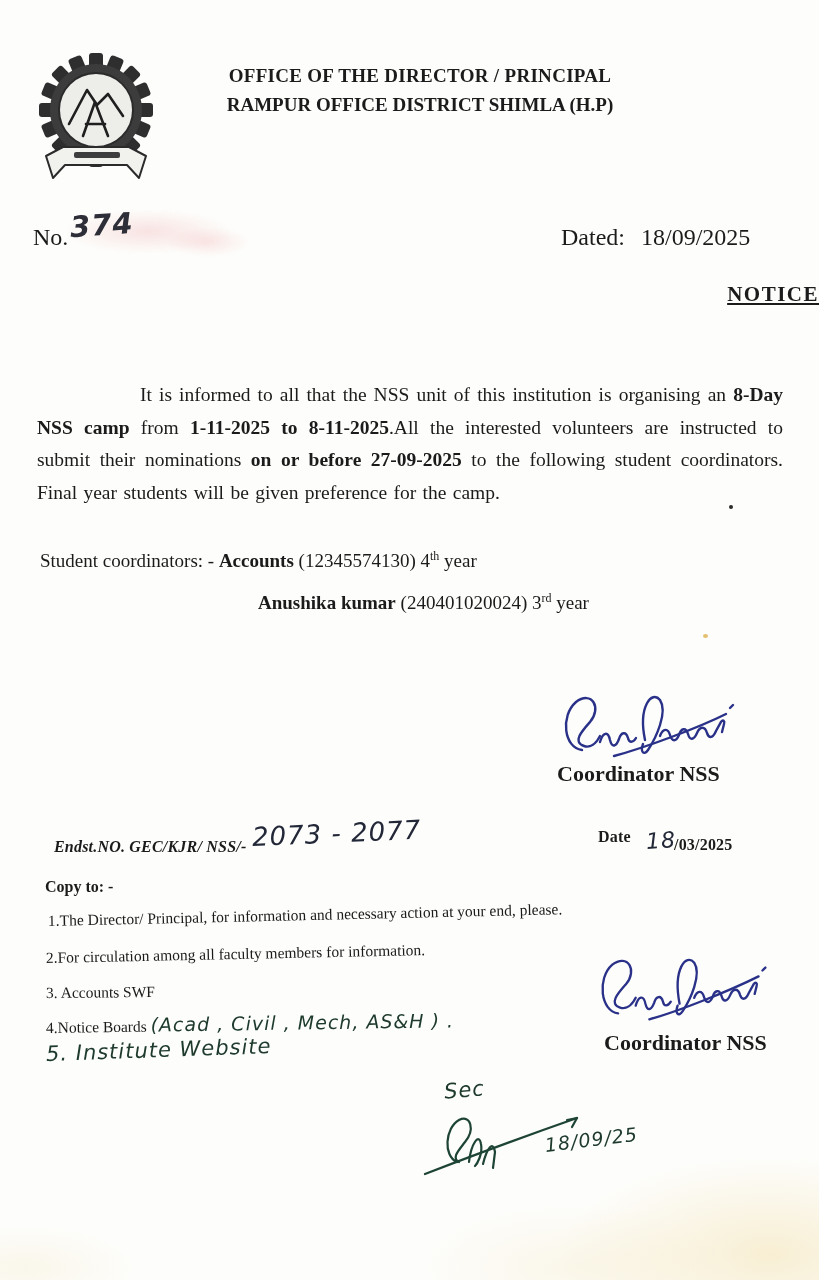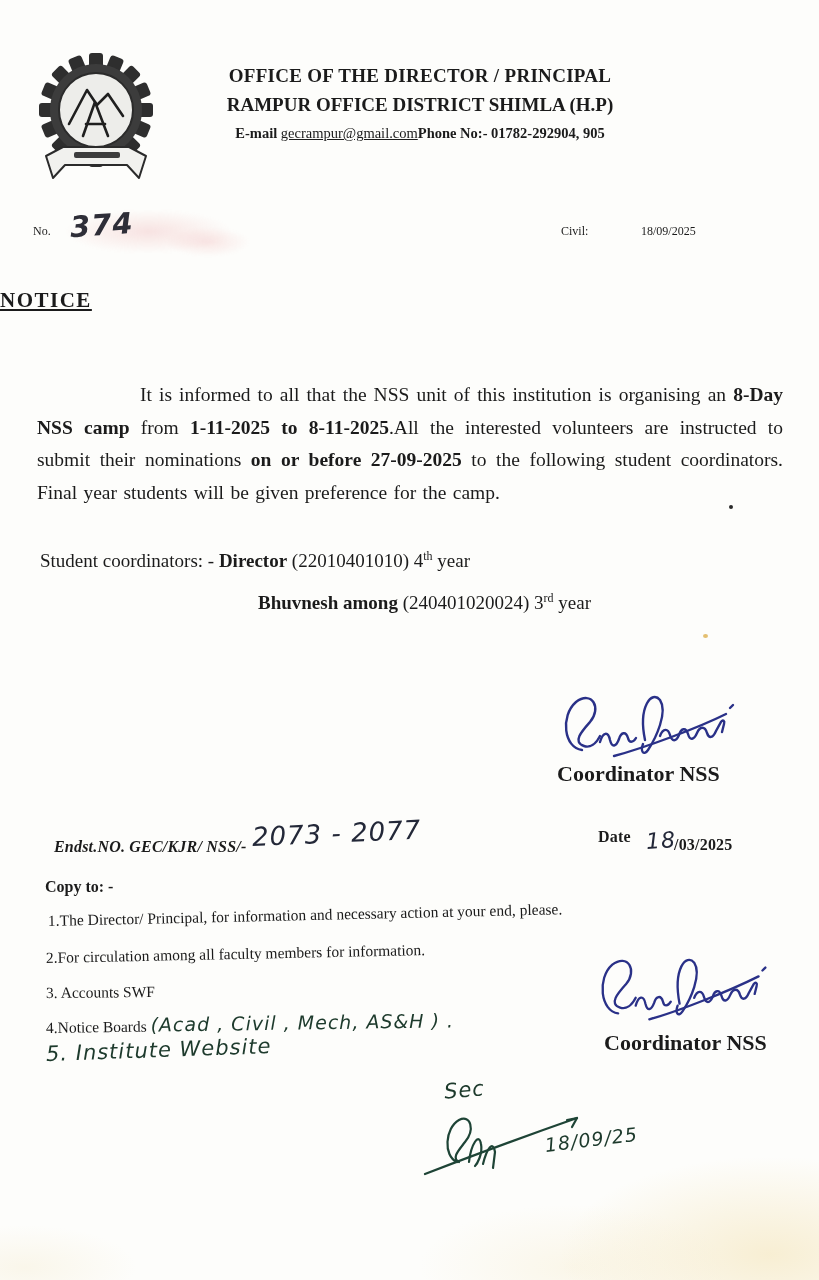--- a/index.html
+++ b/index.html
@@ -14,28 +14,28 @@
   }
   .abs { position:absolute; }
   .b { font-weight:bold; }
   .u { text-decoration:underline; }
   .headtext { left:150px; top:62px; width:540px; text-align:center; line-height:1.5; }
   .h-line1 { font-size:19px; font-weight:bold; letter-spacing:.3px; }
   .h-line2 { font-size:18px; font-weight:bold; }
   .h-line3 { font-size:19px; font-weight:bold; }
   .h-contact { font-size:14.5px; margin-top:4px; }
   .h-web { font-size:14.5px; }
-  .ref { font-size:12px; }
+  .ref { font-size:24px; }
   .hw { font-family:"DejaVu Sans", sans-serif; font-style:italic; letter-spacing:1px; }
   .hw-no { left:70px; top:208px; font-size:29px; color:#2e2e38; transform:rotate(-4deg); font-weight:bold; }
   .smudge { left:58px; top:200px; width:200px; height:70px;
     background:radial-gradient(ellipse 60% 45% at 45% 45%, rgba(235,160,160,.28), transparent 70%),
                radial-gradient(ellipse 30% 30% at 75% 60%, rgba(235,150,150,.22), transparent 70%);
     filter:blur(1px); }
-  .title { left:0; top:288px; width:819px; text-align:left; font-size:21px; font-weight:bold;
+  .title { left:0; top:282px; width:819px; text-align:right; font-size:21px; font-weight:bold;
            text-decoration:underline; letter-spacing:1.5px; }
   .body-par { left:37px; top:379px; width:746px; font-size:19.5px; line-height:32.5px;
               text-align:justify; text-indent:103px; word-spacing:1.5px; }
   .coord { font-size:19px; }
   .sup { vertical-align:super; font-size:12px; }
   .sig-title { font-size:22px; font-weight:bold; }
   .endst-label { font-size:16px; font-weight:bold; letter-spacing:.2px; }
   .hw-endst { font-size:26px; color:#232838; transform:rotate(-2.5deg); transform-origin:left center; }
   .copy-label { font-size:16px; font-weight:bold; }
   .copy-item { font-size:15.5px; transform-origin:left center; white-space:nowrap; }
@@ -113,42 +113,39 @@
     </g>
     <g>
       <path d="M16,106 L33,97 L99,97 L116,106 L109,128 L97,115 L35,115 L23,128 Z" fill="#f1f1ee" stroke="#2b2b2b" stroke-width="2" stroke-linejoin="round"></path>
       <rect x="44" y="102" width="46" height="6" rx="2" fill="#3d3d3d"></rect>
     </g>
   </svg>
 
   <div class="abs headtext">
     <div class="h-line1">OFFICE OF THE DIRECTOR / PRINCIPAL</div>
     <div class="h-line3">RAMPUR OFFICE DISTRICT SHIMLA (H.P)</div>
-    <div class="h-contact">
-      <span class="b">E-mail </span><span class="u">gecrampur@gmail.com</span><span class="b">Phone No:- </span><span class="b">01782-292904, 905</span>
-    </div>
   </div>
 
   <div class="abs smudge"></div>
   <span class="abs ref" style="left:33px; top:224px;">No.</span>
   <span class="abs hw hw-no">374</span>
-  <span class="abs ref" style="left:561px; top:224px;">Civil:</span>
+  <span class="abs ref" style="left:561px; top:224px;">Dated:</span>
   <span class="abs ref" style="left:641px; top:224px;">18/09/2025</span>
 
   <div class="abs title">NOTICE</div>
 
   <div class="abs body-par">
     <span>It is informed to all that the NSS unit of this institution is organising an </span><span class="b">8-Day NSS camp</span><span> from </span><span class="b">1-11-2025 to 8-11-2025</span><span>.All the interested volunteers are instructed to submit their nominations </span><span class="b">on or before 27-09-2025</span><span> to the following student coordinators. Final year students will be given preference for the camp.</span>
   </div>
 
   <div class="abs coord" style="left:40px; top:549px;">
-    <span>Student coordinators: - </span><span class="b">Director</span><span> (22010401010) </span><span>4</span><span class="sup">th</span><span> year</span>
+    <span>Student coordinators: - </span><span class="b">Accounts</span><span> (12345574130) </span><span>4</span><span class="sup">th</span><span> year</span>
   </div>
   <div class="abs coord" style="left:258px; top:591px;">
-    <span class="b">Bhuvnesh among</span><span> (240401020024) </span><span>3</span><span class="sup">rd</span><span> year</span>
+    <span class="b">Anushika kumar</span><span> (240401020024) </span><span>3</span><span class="sup">rd</span><span> year</span>
   </div>
 
   <div class="abs speck1"></div>
   <div class="abs speck2"></div>
 
   <svg class="abs" style="left:548px; top:688px;" width="200" height="80" viewBox="0 0 200 80" aria-hidden="true">
     <g fill="none" stroke="#2a3188" stroke-width="2.4" stroke-linecap="round">
       <path d="M34,62 C16,60 12,28 28,14 C44,2 54,20 42,34 C34,43 24,54 36,58 C42,60 48,56 52,48"></path>
       <path d="M52,54 c3,-10 8,-11 10,-2 c2,8 6,7 9,-1 c2,-7 7,-8 9,-1 c1,5 5,5 8,0"></path>
       <path d="M97,52 C90,18 104,2 112,12 C120,24 108,50 100,62 C96,68 92,64 95,56"></path>

